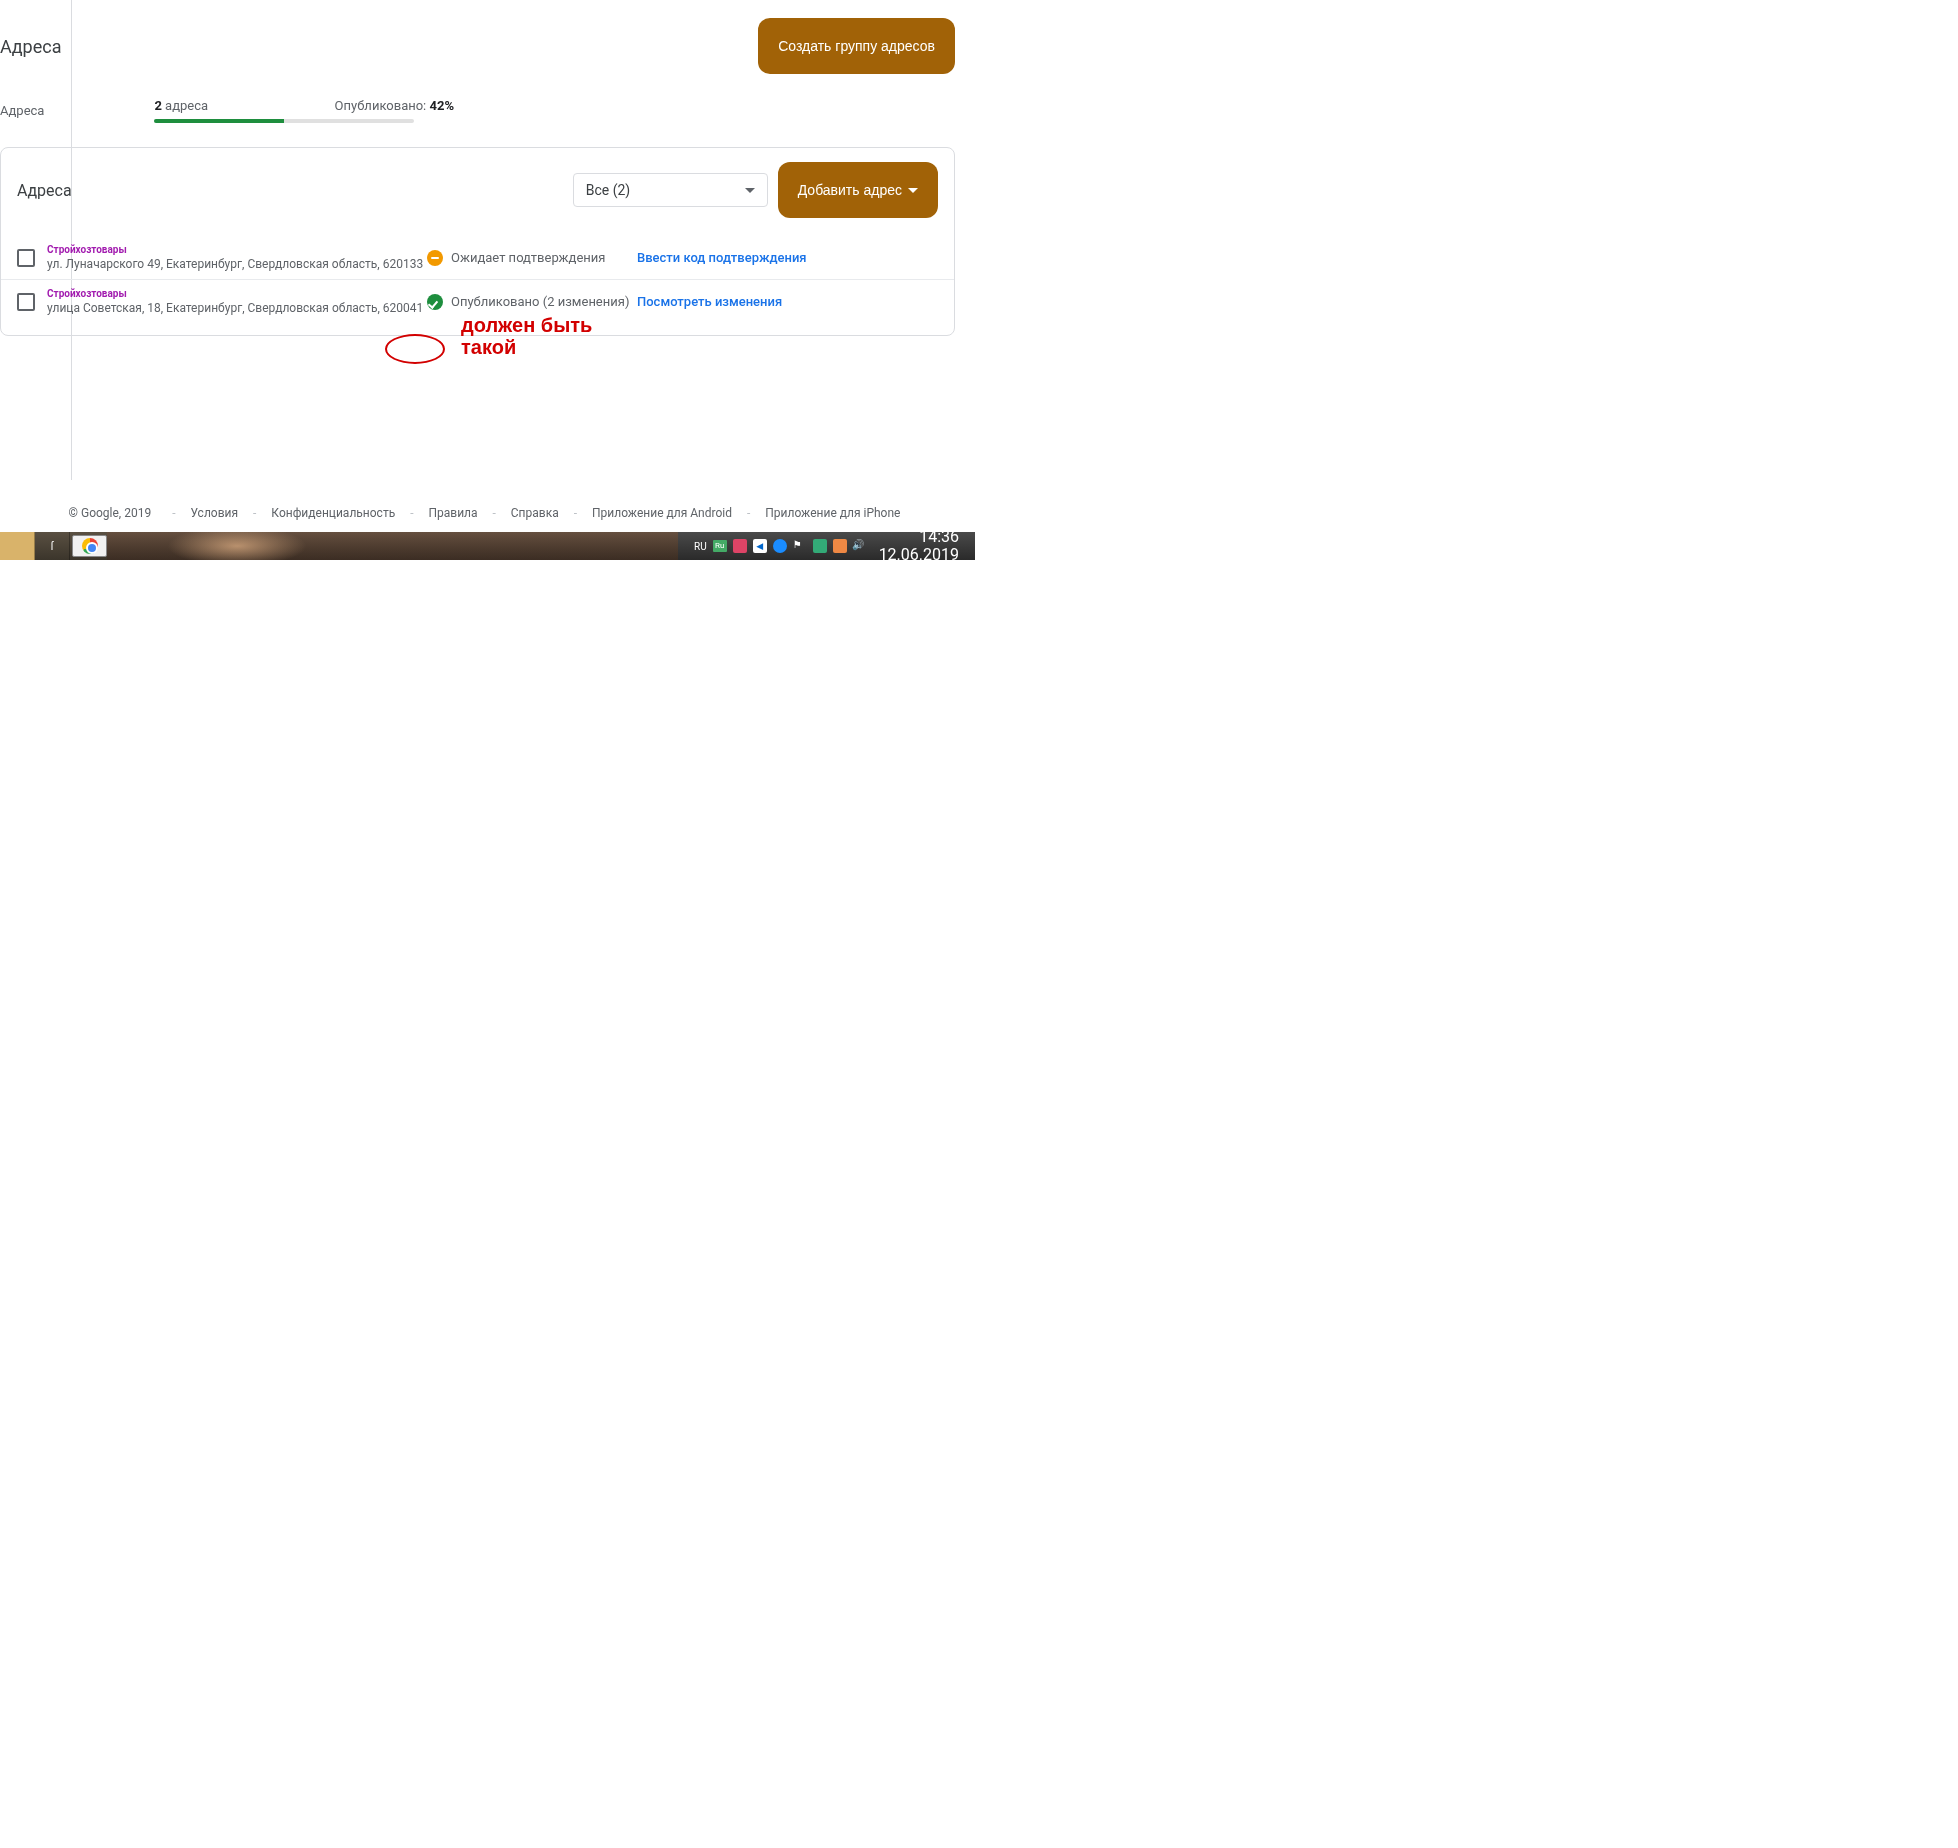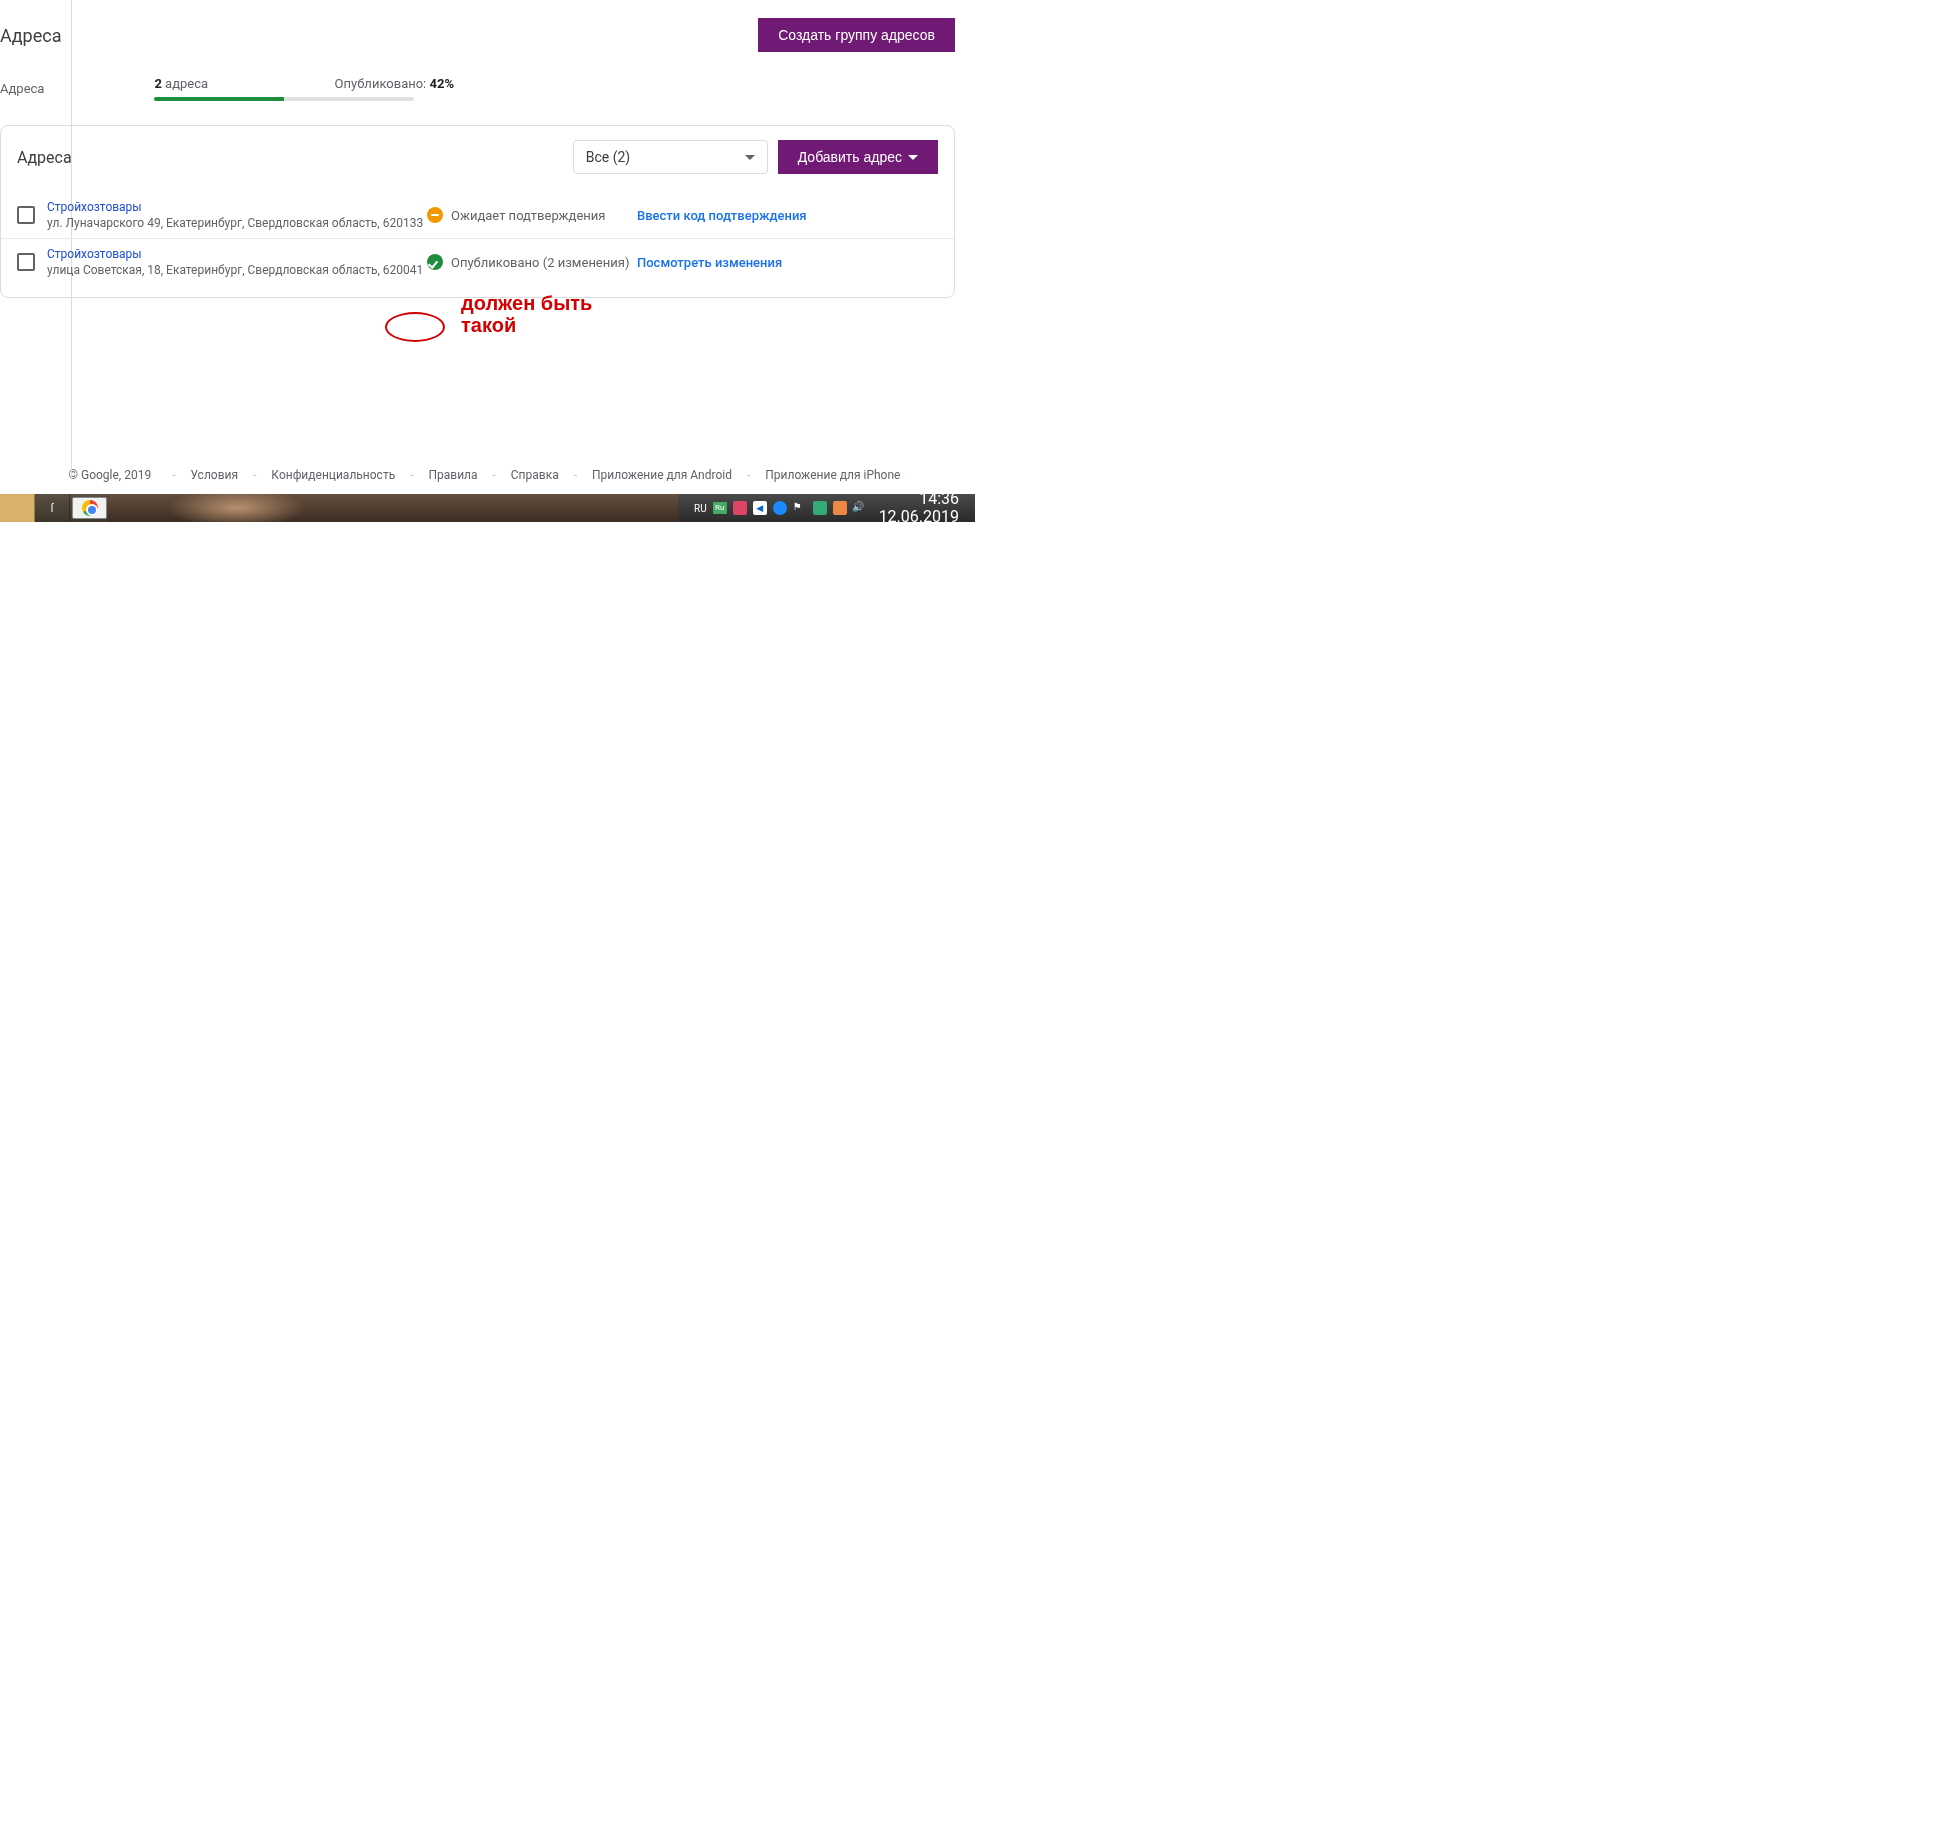--- a/index.html
+++ b/index.html
@@ -4,21 +4,21 @@
 <style>
   * { box-sizing: border-box; margin: 0; padding: 0; }
   body { font-family: 'Google Sans', Roboto, Arial, sans-serif; font-size: 13px; color: #3c4043; background: #fff; }
   .page { width: 975px; position: relative; }
   .sidebar-fragment { position: absolute; left: -70px; top: 0; width: 140px; }
   .sidebar-text { font-size: 12px; color: #5f6368; padding-left: 4px; }
   .vdivider { position: absolute; left: 71px; top: 0; width: 1px; height: 480px; background: #dadce0; }
   .content { padding-top: 18px; }
   .title-row { display: flex; justify-content: space-between; align-items: center; margin-bottom: 24px; padding-right: 20px; }
   .page-title { font-size: 18px; font-weight: 400; color: #3c4043; }
-  .btn-blue { background: #701a75; color: #fff; border: none; border-radius: 0; padding: 9px 20px; font-size: 14px; font-weight: 500; cursor: pointer; display: inline-flex; align-items: center; gap: 6px; }
+  .btn-blue { background: #a16207; color: #fff; border: none; border-radius: 12px; padding: 20px 20px; font-size: 14px; font-weight: 500; cursor: pointer; display: inline-flex; align-items: center; gap: 6px; }
   .summary-row { display: flex; align-items: center; gap: 110px; margin-bottom: 24px; }
   .summary-label { font-size: 13px; color: #5f6368; }
   .summary-block { }
   .summary-count { font-size: 13px; color: #5f6368; margin-bottom: 6px; }
   .summary-count b { color: #202124; font-weight: 700; }
   .progress { width: 260px; height: 4px; background: #e0e0e0; border-radius: 2px; overflow: hidden; }
   .progress-fill { height: 100%; background: #1e8e3e; }
   .card { border: 1px solid #dadce0; border-radius: 8px; margin-right: 20px; padding-bottom: 12px; }
   .card-header { display: flex; justify-content: space-between; align-items: center; padding: 14px 16px 18px 16px; }
   .card-title { font-size: 16px; color: #3c4043; }
@@ -28,21 +28,21 @@
   .caret-white { border-top-color: #fff; }
   .table-head { display: flex; align-items: center; padding: 10px 16px; border-bottom: 1px solid #e8eaed; font-size: 12px; color: #5f6368; }
   .col-check { width: 30px; }
   .col-name { width: 380px; display: flex; align-items: center; gap: 6px; }
   .col-status { width: 210px; }
   .col-action { flex: 1; text-align: left; padding-right: 30px; }
   .checkbox { width: 18px; height: 18px; border: 2px solid #5f6368; border-radius: 2px; cursor: pointer; }
   .arrow-up { font-size: 14px; }
   .row { display: flex; align-items: center; padding: 8px 16px; border-bottom: 1px solid #e8eaed; position: relative; }
   .row:last-of-type { border-bottom: none; }
-  .row-name { font-size: 12px; color: #1d4ed8; font-weight: 400; }
+  .row-name { font-size: 10px; color: #a21caf; font-weight: 700; }
   .row-addr { font-size: 12px; color: #5f6368; margin-top: 2px; }
   .status-cell { display: flex; align-items: center; gap: 8px; font-size: 13px; color: #5f6368; }
   .ico-pending { width: 16px; height: 16px; border-radius: 50%; background: #f29900; position: relative; }
   .ico-pending::before { content: ""; position: absolute; left: 4px; top: 7px; width: 8px; height: 2px; background: #fff; border-radius: 1px; }
   .ico-ok { width: 16px; height: 16px; border-radius: 50%; background: #1e8e3e; position: relative; }
   .ico-ok::before { content: ""; position: absolute; left: 3px; top: 5px; width: 4px; height: 7px; border-right: 2px solid #fff; border-bottom: 2px solid #fff; transform: rotate(40deg); }
   .link-action { color: #1a73e8; font-size: 13px; font-weight: 500; cursor: pointer; }
   .annot { position: absolute; color: #d20000; font-family: Arial; font-size: 20px; font-weight: 700; line-height: 1.1; left: 460px; top: 166px; text-align: left; pointer-events: none; z-index: 5; }
   .annot-circle { position: absolute; left: 384px; top: 186px; width: 60px; height: 30px; border: 2px solid #d20000; border-radius: 50%; pointer-events: none; z-index: 5; }
   .pager { display: flex; justify-content: flex-end; align-items: center; gap: 18px; padding: 10px 20px 0 0; font-size: 12px; color: #5f6368; }

